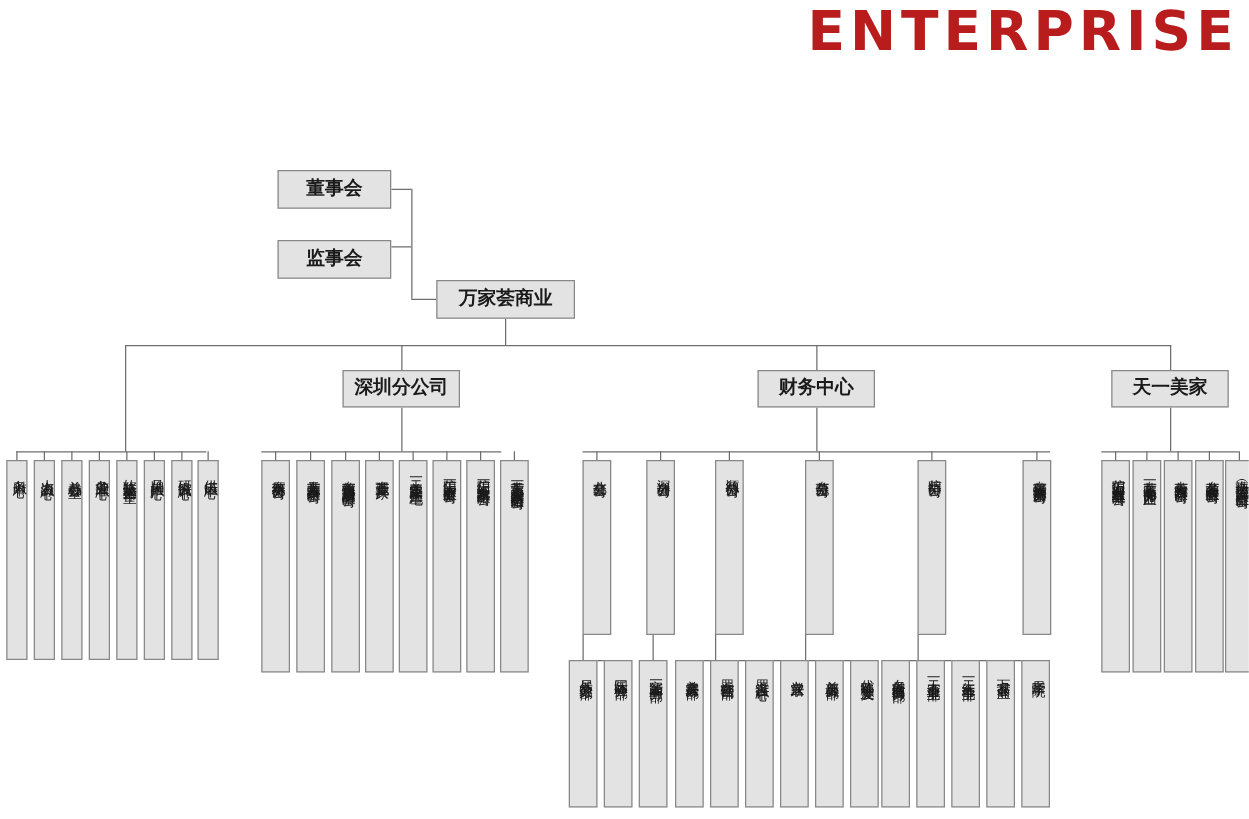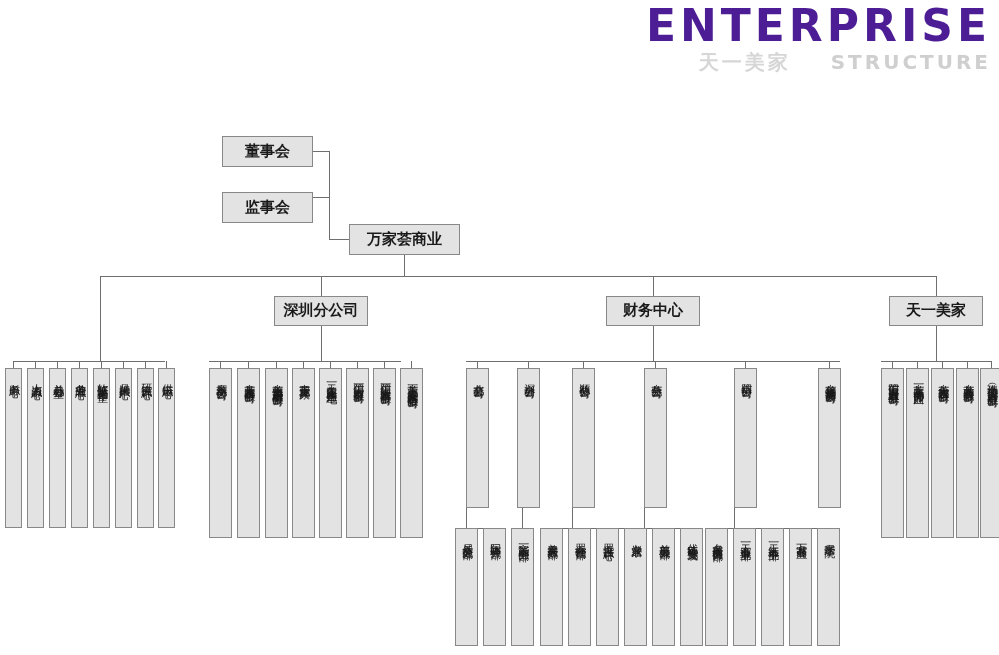--- a/index.html
+++ b/index.html
@@ -15,20 +15,21 @@
     position:absolute;
     background:#e3e3e3;
     border:1px solid #888888;
     color:#1a1a1a;
     box-sizing:border-box;
     display:flex;
     align-items:center;
     justify-content:center;
     text-align:center;
     line-height:1.15;
+    font-family:Liberation Mono, monospace;
   }
   .h-node{ 
     font-size:13px;
     padding:4px 6px;
   }
   .h-node.big{font-size:15px;font-weight:bold;}
   .v-node{ 
     writing-mode:vertical-rl;
     text-orientation:upright;
     font-size:11px;
@@ -40,21 +41,21 @@
   .line{position:absolute;background:#6f6f6f;}
   .vline{width:1px;}
   .hline{height:1px;}
 
   
   .wm{position:absolute;right:8px;top:4px;text-align:right;pointer-events:none;}
   .wm-1{
     font-size:44px;
     font-weight:bold;
     letter-spacing:4px;
-    color:#4c1d95;
+    color:#b91c1c;
     line-height:1.0;
   }
   .wm-2{
     font-size:19px;
     font-weight:bold;
     letter-spacing:3px;
     color:#e0e0e0;
     line-height:1.3;
     margin-top:2px;
   }
@@ -74,25 +75,20 @@
     line-height:1.4;
   }
 </style>
 </head>
 <body>
 
 <div id="canvas"></div>
 
 <div class="wm">
   <div class="wm-1">ENTERPRISE</div>
-  <div class="wm-3">
-    <span class="cn">天一美家</span>
-    &nbsp;&nbsp;
-    <span>STRUCTURE</span>
-  </div>
 </div>
 
 <div class="line hline" style="left:313px;top:151px;width:16px;"></div>
 <div class="line hline" style="left:313px;top:197px;width:16px;"></div>
 <div class="line vline" style="left:329px;top:151px;height:88px;"></div>
 <div class="line hline" style="left:329px;top:239px;width:20px;"></div>
 
 <div class="line vline" style="left:404px;top:254px;height:22px;"></div>
 <div class="line hline" style="left:100px;top:276px;width:837px;"></div>
 <div class="line vline" style="left:321px;top:276px;height:20px;"></div>

